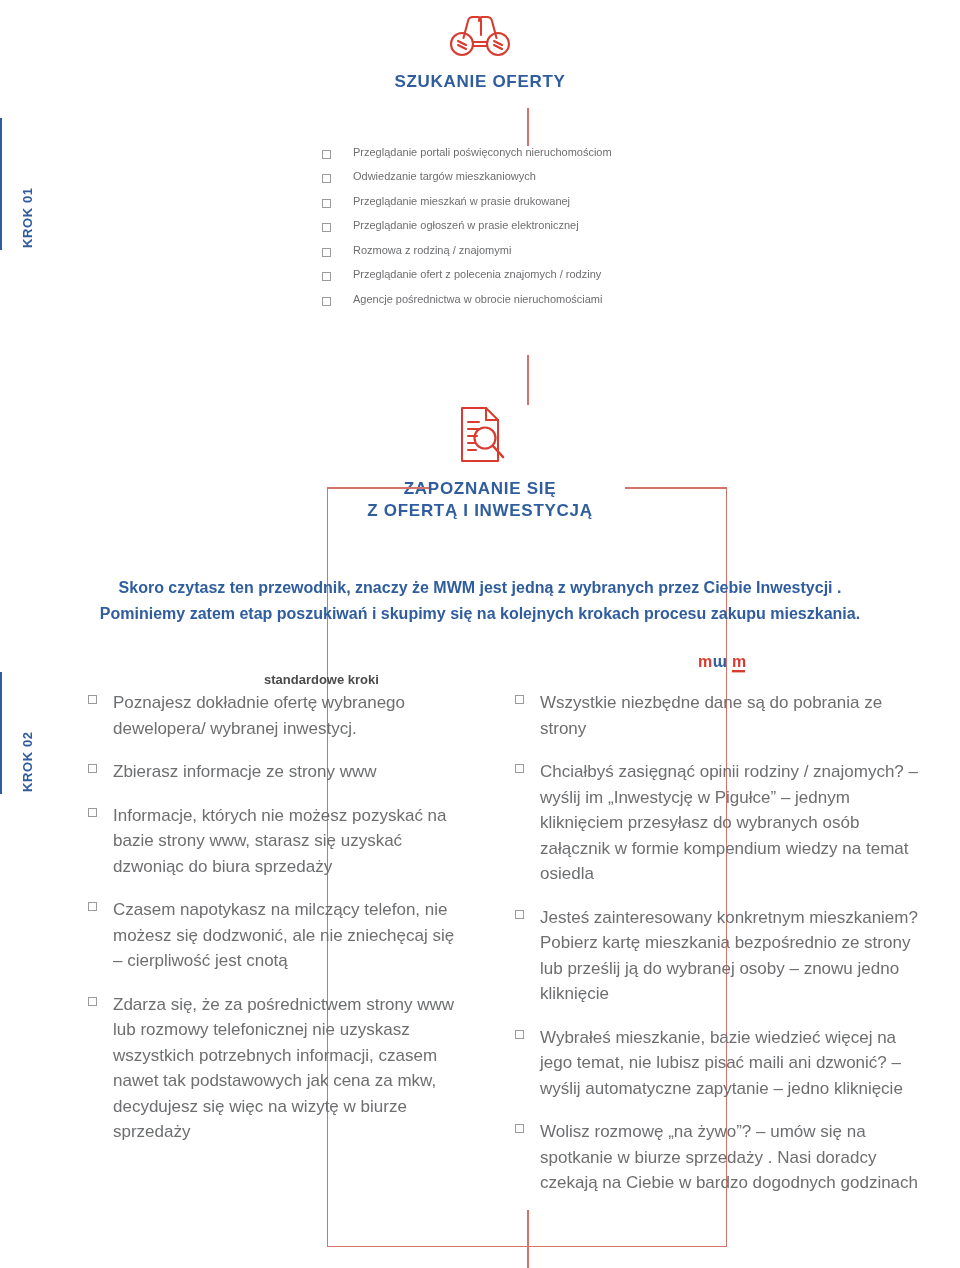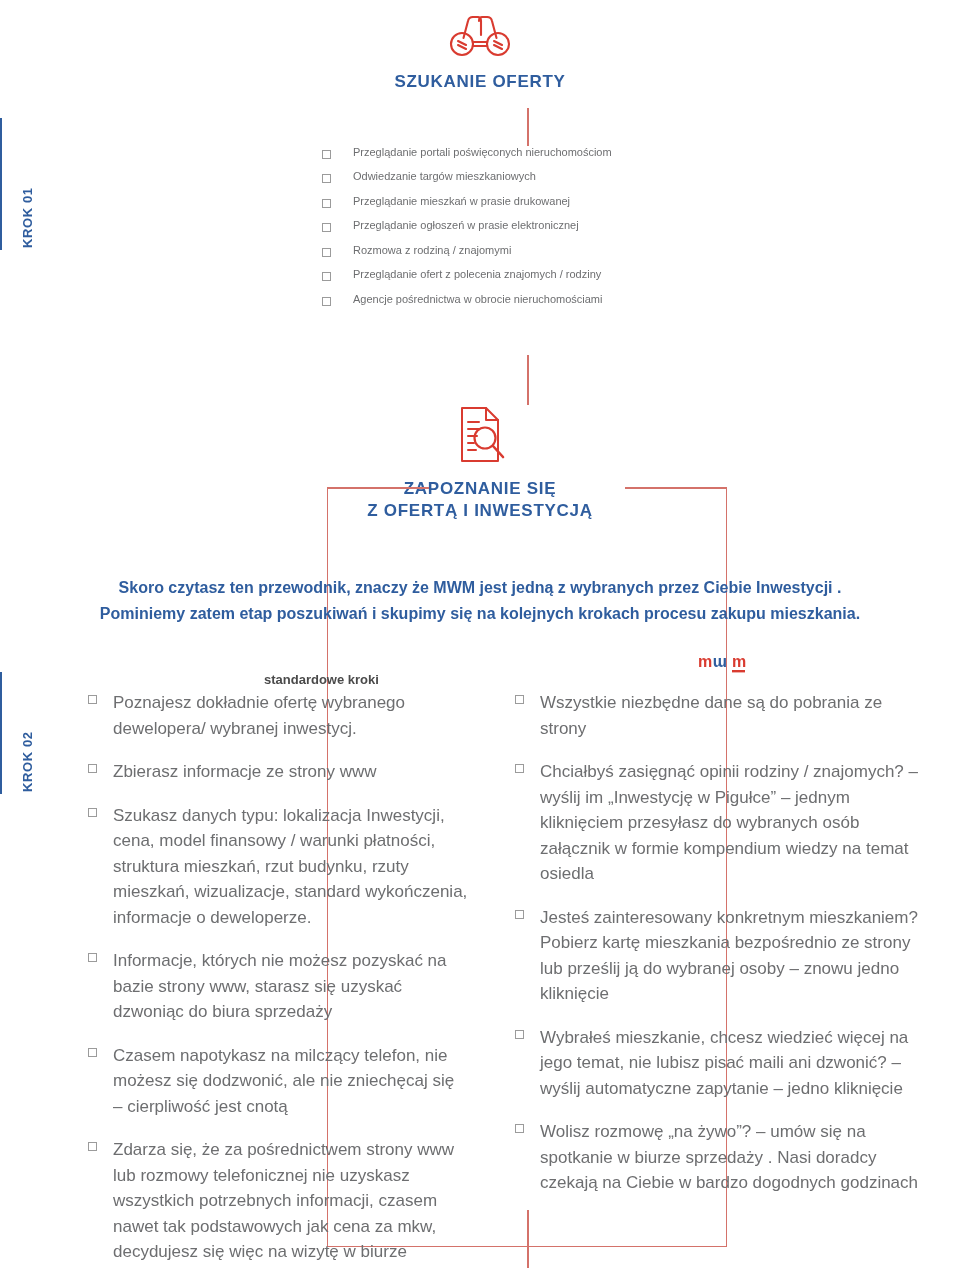--- a/index.html
+++ b/index.html
@@ -299,24 +299,20 @@
   <div class="row">
     <span class="chk"></span>
     <span class="item-text">Poznajesz  dokładnie ofertę wybranego dewelopera/ wybranej inwestycj.</span>
   </div>
   <div class="row">
     <span class="chk"></span>
     <span class="item-text">Zbierasz informacje ze strony www</span>
   </div>
   <div class="row">
     <span class="chk"></span>
-    <span class="item-text">Szukasz danych typu: lokalizacja Inwestycji, cena, model finansowy / warunki płatności, struktura mieszkań, rzut budynku, rzuty mieszkań,  wizualizacje, standard wykończenia, informacje o deweloperze.</span>
-  </div>
-  <div class="row">
-    <span class="chk"></span>
     <span class="item-text">Informacje, których nie możesz pozyskać na bazie strony www, starasz się uzyskać dzwoniąc do biura sprzedaży</span>
   </div>
   <div class="row">
     <span class="chk"></span>
     <span class="item-text">Czasem napotykasz na milczący telefon, nie możesz się dodzwonić, ale nie zniechęcaj się – cierpliwość jest cnotą</span>
   </div>
   <div class="row">
     <span class="chk"></span>
     <span class="item-text">Zdarza się, że za pośrednictwem strony www lub rozmowy telefonicznej nie uzyskasz wszystkich potrzebnych informacji, czasem nawet tak podstawowych jak cena za mkw, decydujesz się więc na wizytę w biurze sprzedaży</span>
   </div>
@@ -330,19 +326,19 @@
   <div class="row">
     <span class="chk"></span>
     <span class="item-text">Chciałbyś zasięgnąć opinii rodziny  / znajomych? – wyślij im „Inwestycję w Pigułce” – jednym kliknięciem przesyłasz do wybranych osób załącznik w formie kompendium wiedzy na temat osiedla</span>
   </div>
   <div class="row">
     <span class="chk"></span>
     <span class="item-text">Jesteś zainteresowany konkretnym mieszkaniem? Pobierz kartę mieszkania bezpośrednio ze strony lub prześlij ją do wybranej osoby – znowu jedno kliknięcie</span>
   </div>
   <div class="row">
     <span class="chk"></span>
-    <span class="item-text">Wybrałeś mieszkanie, chcesz wiedzieć więcej na jego temat, nie lubisz pisać maili ani dzwonić? – wyślij automatyczne zapytanie – jedno kliknięcie</span>
+    <span class="item-text">Wybrałeś mieszkanie, bazie wiedzieć więcej na jego temat, nie lubisz pisać maili ani dzwonić? – wyślij automatyczne zapytanie – jedno kliknięcie</span>
   </div>
   <div class="row">
     <span class="chk"></span>
     <span class="item-text">Wolisz rozmowę „na żywo”? – umów się na spotkanie w biurze sprzedaży . Nasi doradcy czekają na Ciebie w bardzo dogodnych godzinach</span>
   </div>
 </div>
 
 </body></html>

